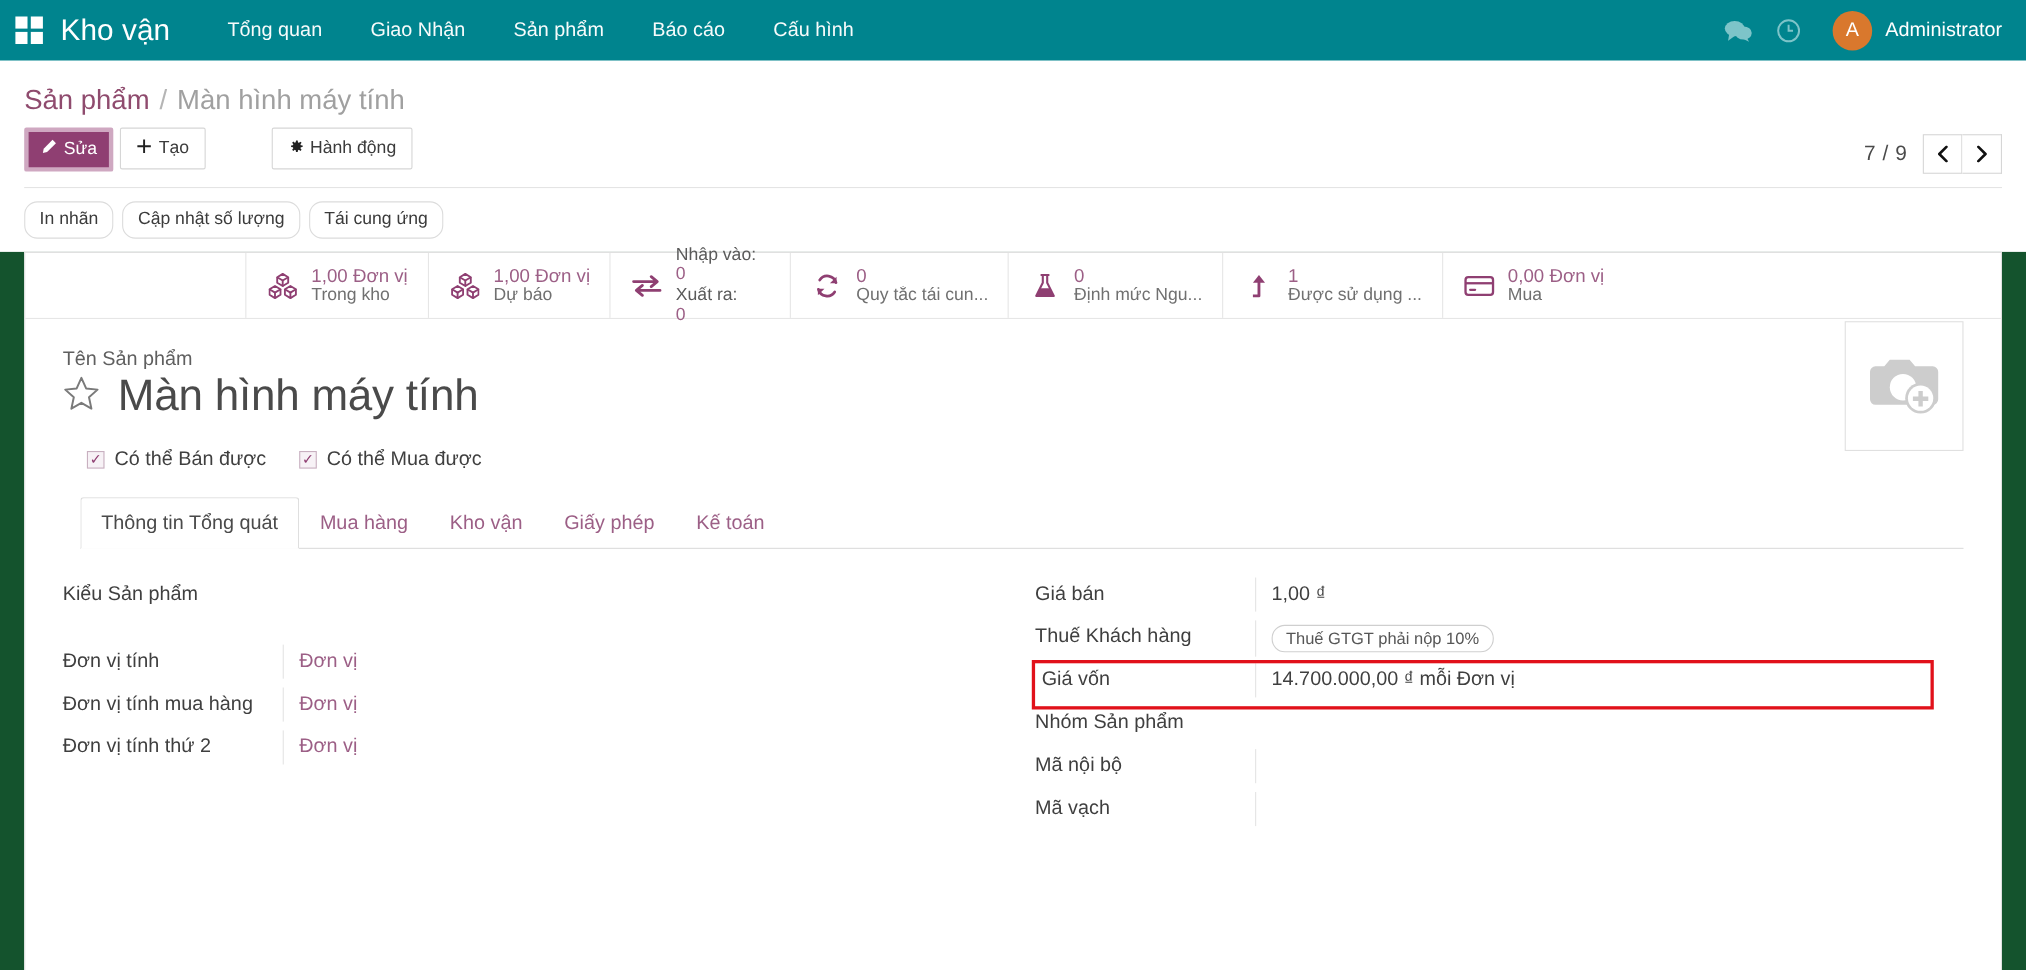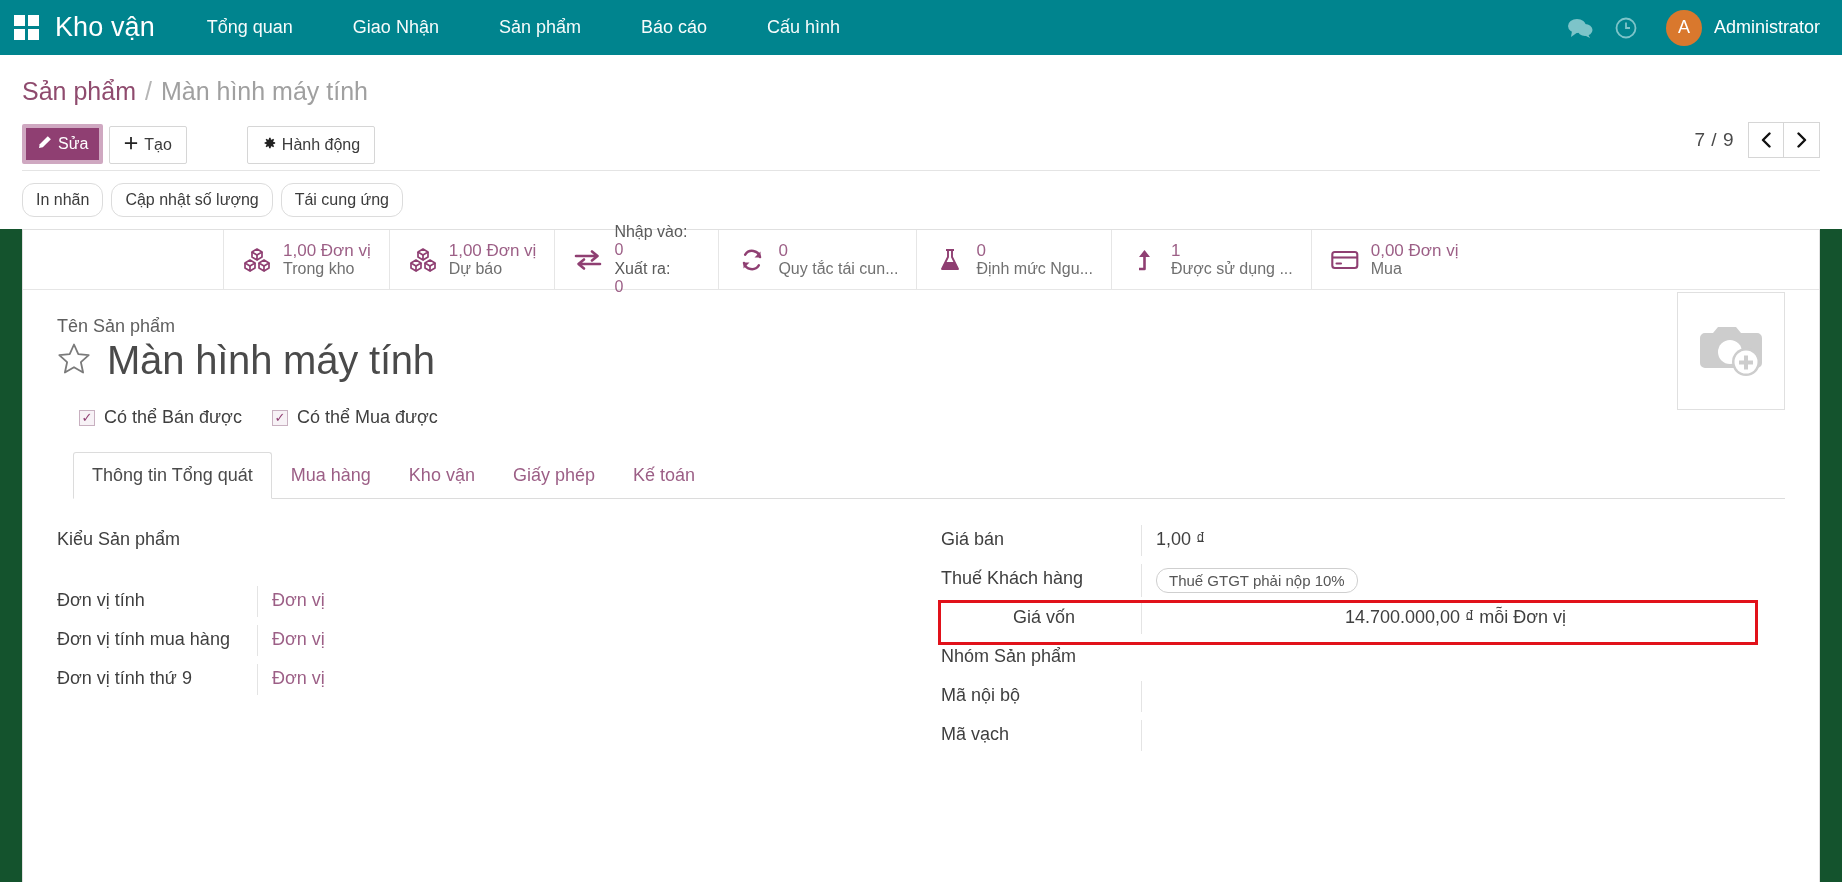--- a/index.html
+++ b/index.html
@@ -28,21 +28,21 @@
   }
   .apps-grid span { background: #ffffff; display: block; width: 11px; height: 11px; }
   .brand {
     font-size: 27px;
     font-weight: 400;
     color: #ffffff;
     letter-spacing: .1px;
     margin-right: 30px;
     white-space: nowrap;
   }
-  .nav-menu { display: flex; align-items: center; gap: 16px; text-align: right; }
+  .nav-menu { display: flex; align-items: center; gap: 0; text-align: right; }
   .nav-item {
     font-size: 18px;
     color: #ffffff;
     padding: 16px 22px;
     white-space: nowrap;
     cursor: pointer;
     opacity: .97;
   }
   .nav-spacer { flex: 1; }
   .nav-icon {
@@ -65,21 +65,21 @@
     padding: 22px 0 10px 22px;
     font-size: 25px;
     display: flex; align-items: baseline; gap: 9px;
   }
   .bc-root { color: #8f4b6e; cursor: pointer; }
   .bc-sep { color: #b5b5b5; }
   .bc-current { color: #a0a0a0; }
 
   
   .ctrl-row {
-    display: flex; align-items: flex-end;
+    display: flex; align-items: flex-start;
     padding: 0 22px 0 22px;
     height: 48px;
     position: relative;
   }
   .btn {
     font-family: "Liberation Sans", sans-serif;
     font-size: 16px;
     border: 1px solid #d6d6d6;
     background: #ffffff;
     color: #3b3b3b;
@@ -226,21 +226,21 @@
   .fval.link { color: #9c5f86; }
   .fhelp { font-size: 17px; color: #a5a5a5; font-style: italic; line-height: 1.45; max-width: 480px; }
   .badge {
     display: inline-block;
     border: 1px solid #cfcfcf;
     border-radius: 12px;
     padding: 3px 12px;
     font-size: 15px;
     color: #565656;
   }
-  .frow.highlight { outline: 3px solid #e1111a; outline-offset: 0; position: relative; z-index: 2; text-align: center; }
+  .frow.highlight { outline: 3px solid #e1111a; outline-offset: 0; position: relative; z-index: 2; }
   .frow.highlight .flabel { padding-left: 6px; }
 </style>
 </head>
 <body>
 
 <div class="navbar">
   <div class="apps-grid">
     <span></span>
       <span></span>
       <span></span>
@@ -502,21 +502,21 @@
         </div>
         <div class="frow" style="margin-top:22px">
           <div class="flabel">Đơn vị tính</div>
           <div class="fval link">Đơn vị</div>
         </div>
         <div class="frow">
           <div class="flabel">Đơn vị tính mua hàng</div>
           <div class="fval link">Đơn vị</div>
         </div>
         <div class="frow">
-          <div class="flabel">Đơn vị tính thứ 9</div>
+          <div class="flabel">Đơn vị tính thứ 2</div>
           <div class="fval link">Đơn vị</div>
         </div>
       </div>
 
       <div class="col right">
         <div class="frow">
           <div class="flabel">Giá bán</div>
           <div class="fval">1,00 ₫</div>
         </div>
         <div class="frow">

